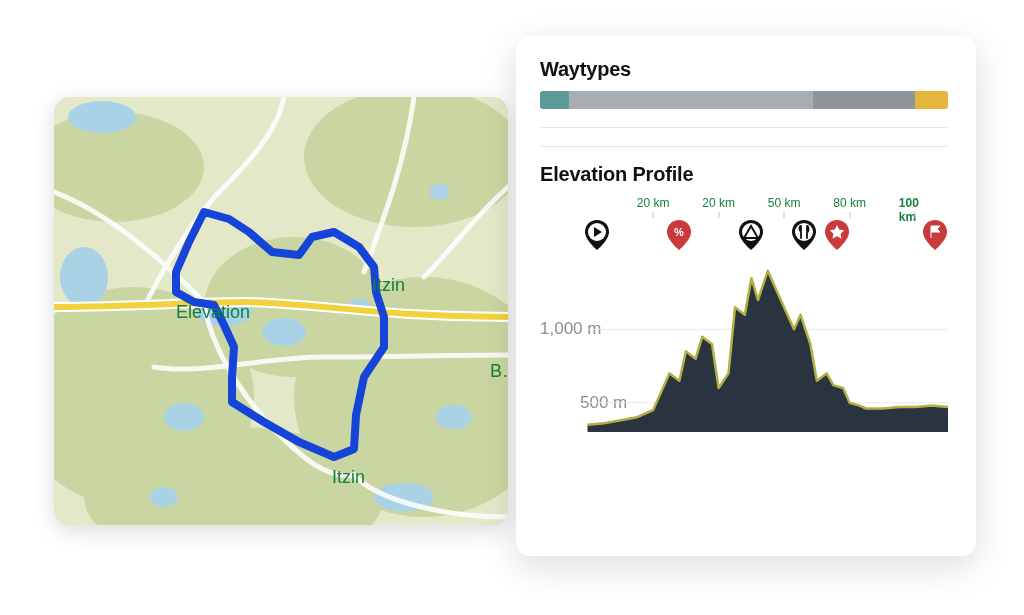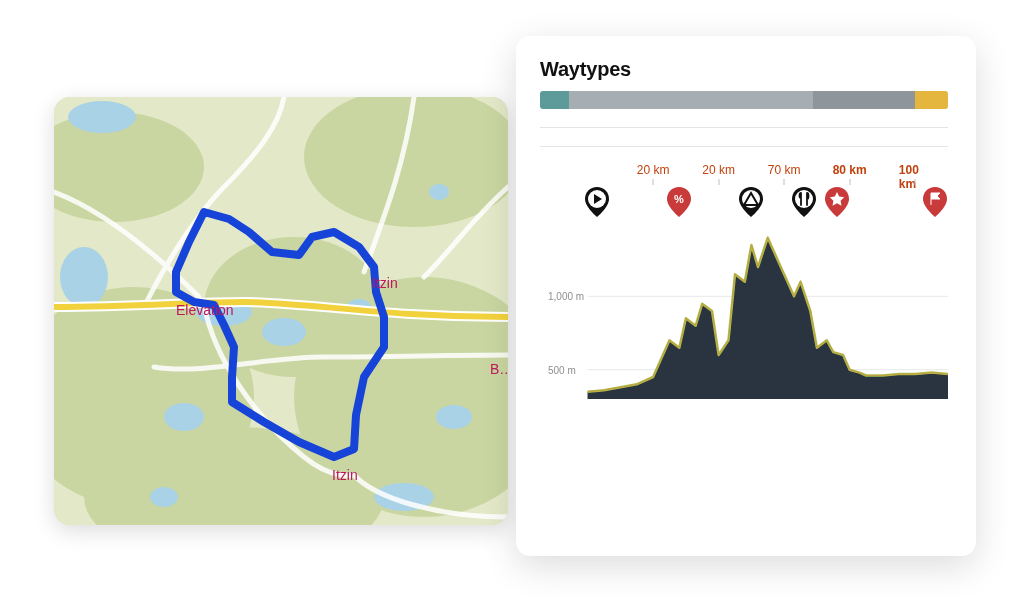--- a/index.html
+++ b/index.html
@@ -1,36 +1,36 @@
 <!DOCTYPE html>
 <html><head>
 <meta charset="utf-8">
 <style>
   html,body{margin:0;padding:0;width:1024px;height:615px;font-family:-apple-system,Helvetica,Arial,sans-serif;background:#fff;overflow:hidden}
   .stage{position:relative;width:1024px;height:615px}
   
   .map-card{position:absolute;left:54px;top:97px;width:454px;height:428px;border-radius:16px;overflow:hidden;box-shadow:0 6px 22px rgba(0,0,0,.14);background:#dbe1bf}
   .map-svg{position:absolute;inset:0;width:100%;height:100%}
-  .map-label{position:absolute;font-size:14px;color:#be185d;white-space:nowrap;pointer-events:none}
+  .map-label{position:absolute;font-size:18px;color:#15803d;white-space:nowrap;pointer-events:none}
   
   .info-card{position:absolute;left:516px;top:36px;width:460px;height:520px;border-radius:14px;background:#fff;box-shadow:0 10px 36px rgba(0,0,0,.14);padding:22px 28px 20px 24px;box-sizing:border-box}
   .section-title{font-size:20px;font-weight:700;letter-spacing:-.2px;color:#111;margin:0 0 10px 0}
   .hr{height:1px;background:#e4e4e4;margin:18px 0 16px 0}
   .stack-bar{position:relative;height:18px;border-radius:3px;overflow:hidden;display:flex}
   .seg{height:100%}
   
   .axis-row{position:relative;height:22px;margin-top:8px}
-  .axis-tick{position:absolute;top:0;font-size:12px;color:#c2410c;transform:translateX(-50%)}
+  .axis-tick{position:absolute;top:0;font-size:12px;color:#15803d;transform:translateX(-50%)}
   .axis-major{position:absolute;top:16px;height:6px;width:1px;background:#bfbfbf;transform:translateX(-50%)}
   .poi-row{position:relative;height:32px;margin-top:2px}
   .poi{position:absolute;top:0;width:26px;height:26px;transform:translateX(-50%);}
   .poi svg{width:26px;height:30px;display:block}
   .elev-wrap{position:relative;height:176px;margin-top:4px}
   .elev-svg{position:absolute;inset:0;width:100%;height:100%}
-  .ylab{position:absolute;left:8px;font-size:10px;color:#8e8e8e;transform:translateY(-50%)}
+  .ylab{position:absolute;left:0;font-size:17px;color:#8e8e8e;transform:translateY(-50%)}
 </style>
 </head>
 <body>
 
 <div class="stage">
 
   <div class="map-card">
     <svg class="map-svg" viewBox="0 0 454 428" preserveAspectRatio="none">
 
       <rect x="0" y="0" width="454" height="428" fill="#e3e8c8"></rect>
@@ -96,28 +96,29 @@
           <div class="seg" style="background: rgb(167, 174, 179); width: 60%;"></div>
           <div class="seg" style="background: rgb(142, 150, 156); width: 25%;"></div>
           <div class="seg" style="background: rgb(228, 182, 62); width: 8%;"></div>
         </div>
     </div>
     <div class="hr"></div>
 
     <div class="hr"></div>
 
     <div>
+      <h3 class="section-title">Elevation Profile</h3>
       <div class="axis-row" id="axis-x">
           <span class="axis-tick" style="left: 27.714%;">20 km</span>
           <span class="axis-major" style="left: 27.714%;"></span>
           <span class="axis-tick" style="left: 43.7776%;">20 km</span>
           <span class="axis-major" style="left: 43.7776%;"></span>
-          <span class="axis-tick" style="left: 59.8411%;">70 km</span>
+          <span class="axis-tick" style="left: 59.8411%;">50 km</span>
           <span class="axis-major" style="left: 59.8411%;"></span>
-          <span class="axis-tick" style="left: 75.9047%; font-weight: bold;">80 km</span>
+          <span class="axis-tick" style="left: 75.9047%;">80 km</span>
           <span class="axis-major" style="left: 75.9047%;"></span>
           <span class="axis-tick" style="left: 91.9682%; font-weight: bold;">100 km</span>
           <span class="axis-major" style="left: 91.9682%;"></span>
         </div>
       <div class="poi-row" id="poi-row">
           <div class="poi" style="left: 14.06%;">
             <svg viewBox="0 0 26 30">
               <path d="M13 0C6 0 1 5 1 12c0 8 12 18 12 18s12-10 12-18C25 5 20 0 13 0z" fill="#111111"></path>
               <circle cx="13" cy="12" r="9" fill="#fff"></circle>
               <path d="M10 7l8 5-8 5z" fill="#111"></path>
@@ -151,21 +152,21 @@
           </div>
           <div class="poi" style="left: 96.7873%;">
             <svg viewBox="0 0 26 30">
               <path d="M13 0C6 0 1 5 1 12c0 8 12 18 12 18s12-10 12-18C25 5 20 0 13 0z" fill="#c93a3a"></path>
               <path d="M9 6v12M9 6h9l-3 3 3 3H9" fill="#fff" stroke="#fff" stroke-width="1"></path>
             </svg>
           </div>
         </div>
       <div class="elev-wrap">
         <span class="ylab" id="yl0" style="top: 41.6667%;">1,000 m</span>
-        <span class="ylab" id="yl1" style="top: 83.3333%;">500 m</span>
+        <span class="ylab" id="yl1" style="top: 83.3333%; margin-left: 40px;">500 m</span>
         <svg class="elev-svg" id="elev-svg" viewBox="0 0 412 176" preserveAspectRatio="none">
             <line x1="48" x2="412" y1="146.66666666666666" y2="146.66666666666666" stroke="#e8e8e8" stroke-width="1"></line>
             <line x1="48" x2="412" y1="73.33333333333333" y2="73.33333333333333" stroke="#e8e8e8" stroke-width="1"></line>
             <path d="M48 176 L48.0 168.7 L64.5 167.2 L81.1 164.3 L97.6 161.3 L114.2 154.0 L130.7 117.3 L140.7 124.7 L147.3 95.3 L157.2 102.7 L163.8 80.7 L173.7 88.0 L180.4 132.0 L190.3 117.3 L196.9 51.3 L206.8 58.7 L213.5 22.0 L220.1 44.0 L230.0 14.7 L239.9 36.7 L246.5 51.3 L256.5 73.3 L263.1 58.7 L273.0 88.0 L279.6 124.7 L289.6 117.3 L296.2 129.1 L306.1 132.0 L312.7 146.7 L322.7 149.6 L329.3 152.5 L345.8 152.5 L362.4 151.1 L378.9 151.1 L395.5 149.6 L412.0 151.1 L412 176 Z" fill="#2a3441"></path>
             <path d="M48.0 168.7 L64.5 167.2 L81.1 164.3 L97.6 161.3 L114.2 154.0 L130.7 117.3 L140.7 124.7 L147.3 95.3 L157.2 102.7 L163.8 80.7 L173.7 88.0 L180.4 132.0 L190.3 117.3 L196.9 51.3 L206.8 58.7 L213.5 22.0 L220.1 44.0 L230.0 14.7 L239.9 36.7 L246.5 51.3 L256.5 73.3 L263.1 58.7 L273.0 88.0 L279.6 124.7 L289.6 117.3 L296.2 129.1 L306.1 132.0 L312.7 146.7 L322.7 149.6 L329.3 152.5 L345.8 152.5 L362.4 151.1 L378.9 151.1 L395.5 149.6 L412.0 151.1 " fill="none" stroke="#a7c24b" stroke-width="2.5" stroke-linejoin="round"></path>
             <path d="M48.0 168.7 L64.5 167.2 L81.1 164.3 L97.6 161.3 L114.2 154.0 L130.7 117.3 L140.7 124.7 L147.3 95.3 L157.2 102.7 L163.8 80.7 L173.7 88.0 L180.4 132.0 L190.3 117.3 L196.9 51.3 L206.8 58.7 L213.5 22.0 L220.1 44.0 L230.0 14.7 L239.9 36.7 L246.5 51.3 L256.5 73.3 L263.1 58.7 L273.0 88.0 L279.6 124.7 L289.6 117.3 L296.2 129.1 L306.1 132.0 L312.7 146.7 L322.7 149.6 L329.3 152.5 L345.8 152.5 L362.4 151.1 L378.9 151.1 L395.5 149.6 L412.0 151.1 " fill="none" stroke="#d98b3a" stroke-width="1.2" opacity="0.6"></path>
           </svg>
       </div>
     </div>
   </div>

